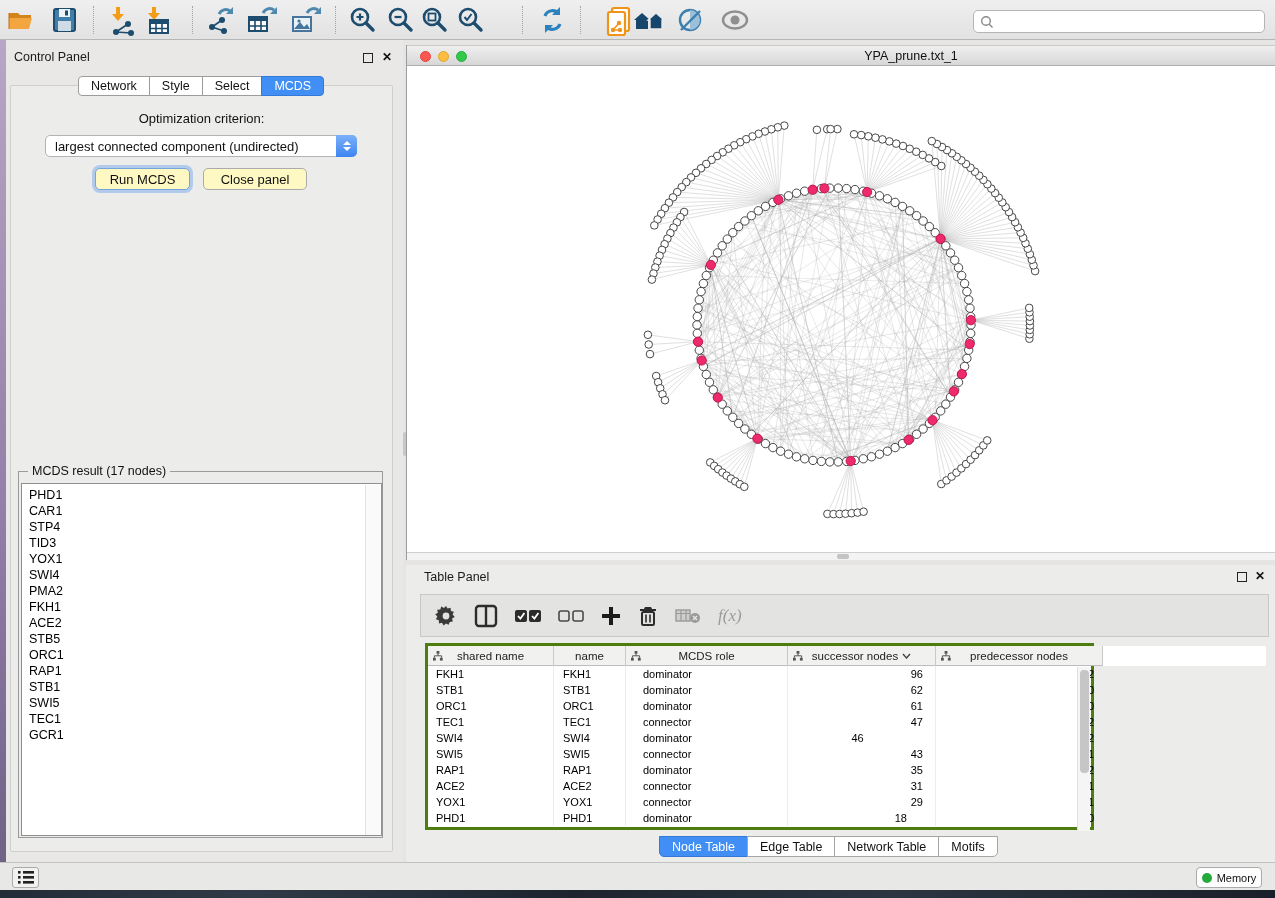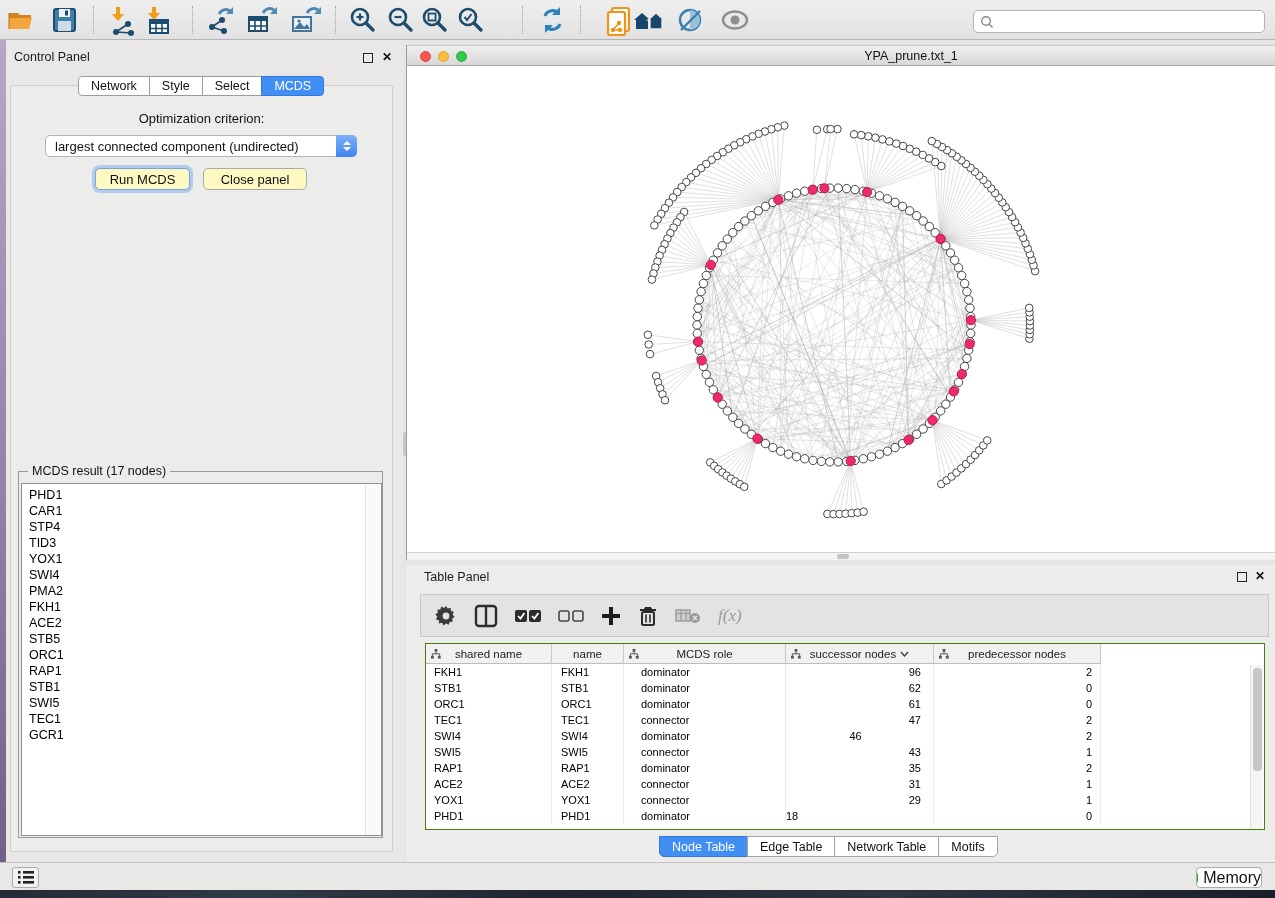--- a/index.html
+++ b/index.html
@@ -68,21 +68,21 @@
   #net-hscroll { left:0; top:507px; width:869px; height:8px; background:#f3f3f3; border-top:1px solid #d0d0d0; }
   #net-hthumb { left:430px; top:509px; width:12px; height:5px; background:#c4c4c4; border-radius:2px; }
 
   
   #table-panel { left:406px; top:565px; width:869px; height:297px; background:#ececea; }
   #tp-title { left:18px; top:5px; font-size:12.5px; color:#1a1a1a; }
   #tp-toolbar { left:14px; top:29px; width:849px; height:43px; background:#e3e3e1;
                 border:1px solid #c8c8c6; display:flex; align-items:center; gap:17px; padding-left:14px; }
   .tpt-icon { display:flex; align-items:center; justify-content:center; height:30px; }
   #fx-label { font-family:"Liberation Serif", serif; font-style:italic; color:#9a9a9a; font-size:17px; }
-  #tp-table { left:19px; top:78px; width:840px; height:187px; background:#fff; border:1px solid #4d7c0f; }
+  #tp-table { left:19px; top:78px; width:669px; height:187px; background:#fff; border:3px solid #4d7c0f; }
   #tp-header { left:0; top:0; width:838px; height:20px; display:flex; background:#f1f1f0;
                border-bottom:1px solid #bdbdbd; }
   .th { height:20px; display:flex; align-items:center; justify-content:center; gap:4px;
         border-right:1px solid #c9c9c9; font-size:11.5px; color:#222; position:relative; }
   .th .mini { position:absolute; left:5px; top:5px; }
   .th:last-child { border-right:none; background:#fff; }
   #tp-rows { left:0; top:20px; width:838px; }
   .tr { height:16px; display:flex; font-size:11px; color:#000; }
   .td { height:16px; line-height:16px; border-right:1px solid #ececec; white-space:nowrap; overflow:hidden; }
   #tp-vscroll { right:1px; top:21px; width:13px; height:164px; background:#f5f5f5; border-left:1px solid #e0e0e0; }
@@ -93,21 +93,21 @@
   .tptab:first-child { border-radius:0 0 0 5px; }
   .tptab:last-child { border-radius:0 0 5px 0; }
   .tptab.active { background:var(--accent,#418ef5); border-color:#3579d8; color:#fff; }
 
   
   #status-bar { left:0; top:862px; width:1275px; height:28px; background:#e8e8e6; border-top:1px solid #c2c2c0; }
   #list-btn { left:12px; top:4px; width:27px; height:21px; background:#f2f2f0; border:1px solid #ababab;
               border-radius:3px; display:flex; align-items:center; justify-content:center; }
   #memory-btn { left:1196px; top:4px; width:66px; height:21px; background:#fdfdfd; border:1px solid #ababab;
                 border-radius:4px; display:flex; align-items:center; justify-content:center; gap:5px;
-                font-size:16px; color:#111; }
+                font-size:11px; color:#111; }
   #memory-dot { width:10px; height:10px; border-radius:50%; background:var(--green,#24a93c); }
   #pane-divider { left:403px; top:432px; width:4px; height:24px; background:#c9c7c5; border-radius:2px; }
 </style>
 </head>
 <body>
 
 <div id="app">
 
   <div id="toolbar" class="abs">
     <div class="abs tb-icon" style="left:6px">
@@ -1160,21 +1160,21 @@
             <div class="td" style="width: 126px; text-align: left; padding-left: 8px;">YOX1</div>
             <div class="td" style="width: 72px; text-align: left; padding-left: 9px;">YOX1</div>
             <div class="td" style="width: 162px; text-align: left; padding-left: 17px;">connector</div>
             <div class="td" style="width: 148px; text-align: right; padding-right: 12px;">29</div>
             <div class="td" style="width: 167px; text-align: right; padding-right: 8px;">1</div>
           </div>
           <div class="tr">
             <div class="td" style="width: 126px; text-align: left; padding-left: 8px;">PHD1</div>
             <div class="td" style="width: 72px; text-align: left; padding-left: 9px;">PHD1</div>
             <div class="td" style="width: 162px; text-align: left; padding-left: 17px;">dominator</div>
-            <div class="td" style="width: 148px; text-align: left; padding-right: 12px;">18</div>
+            <div class="td" style="width: 148px; text-align: right; padding-right: 28px;">18</div>
             <div class="td" style="width: 167px; text-align: right; padding-right: 8px;">0</div>
           </div>
         </div>
       <div id="tp-vscroll" class="abs"></div>
       <div id="tp-vthumb" class="abs"></div>
     </div>
 
     <div id="tp-tabs" class="abs">
         <div class="tptab active">Node Table</div>
         <div class="tptab">Edge Table</div>

